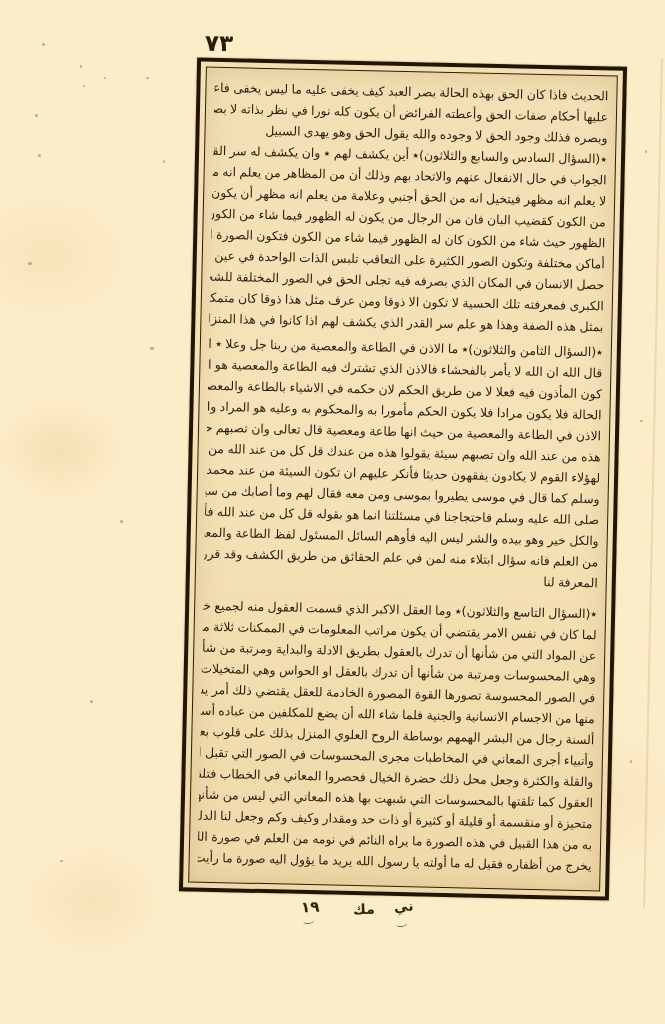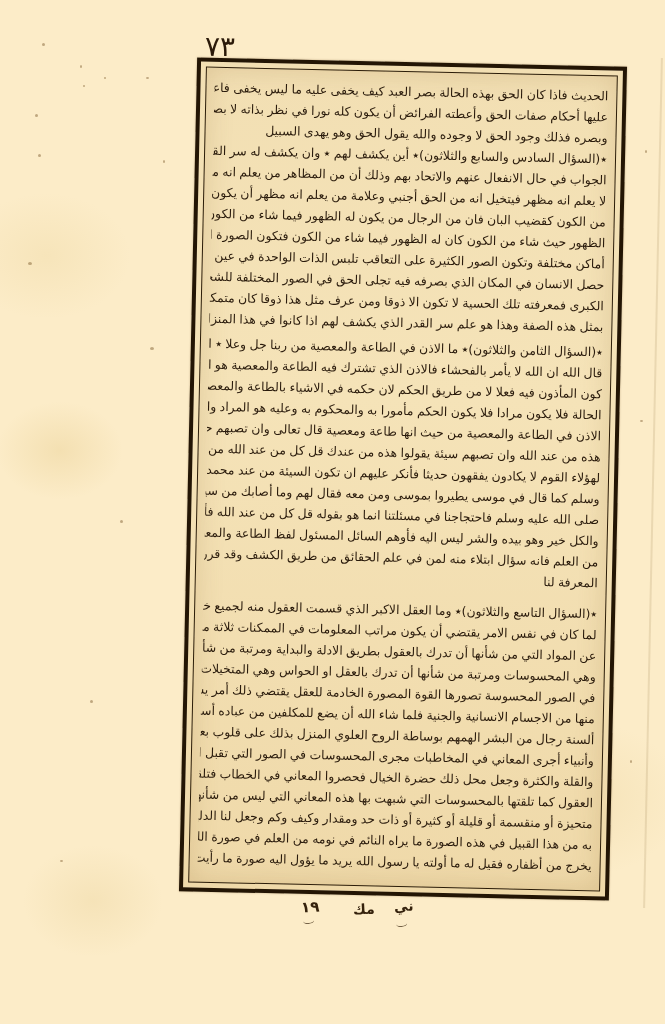--- a/index.html
+++ b/index.html
@@ -13,21 +13,21 @@
     position:absolute;inset:0;pointer-events:none;
     background:
       radial-gradient(90px 70px at 9% 44%, rgba(222,192,120,.28), transparent 70%),
       radial-gradient(120px 90px at 7% 25%, rgba(225,198,130,.20), transparent 70%),
       radial-gradient(140px 110px at 88% 78%, rgba(215,185,112,.18), transparent 70%),
       radial-gradient(100px 80px at 14% 88%, rgba(215,185,112,.18), transparent 70%),
       radial-gradient(150% 130% at 50% 45%, rgba(0,0,0,0) 68%, rgba(150,118,66,.14) 100%);
   }
   .folio-number{
     position:absolute;left:205px;top:30px;
-    font-size:28px;font-weight:normal;color:#2b1a09;
+    font-size:23px;font-weight:bold;color:#2b1a09;
     letter-spacing:3px;transform:rotate(1deg);
   }
   .text-frame{
     position:absolute;left:188px;top:62px;width:430px;height:834px;
     transform:rotate(1.25deg);transform-origin:center;
     border:4px solid #231504;box-sizing:border-box;
     background:linear-gradient(180deg,#f2dfb3 0%,#f5e3b8 40%,#efd9a9 100%);
     box-shadow:0 0 2px rgba(80,50,10,.35);
   }
   .frame-inner{

